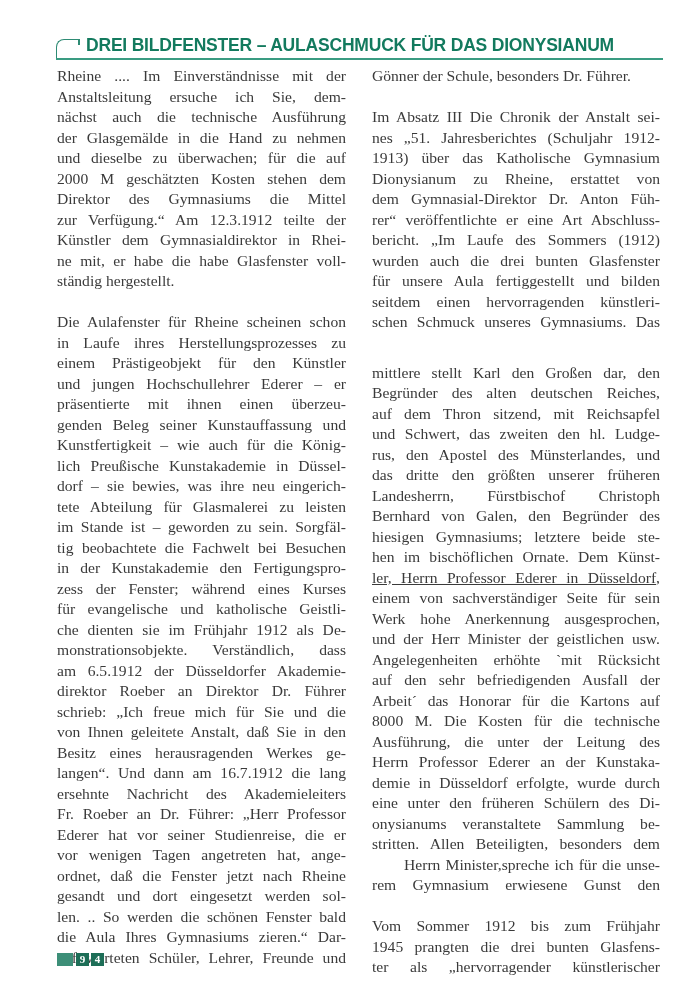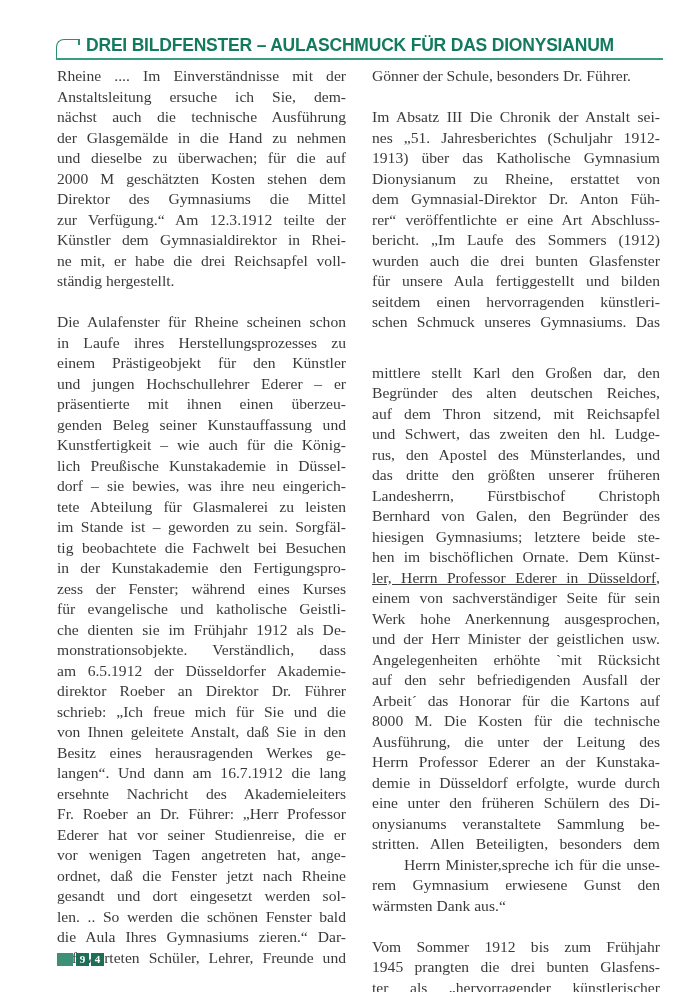--- a/index.html
+++ b/index.html
@@ -124,21 +124,21 @@
     <div class="paragraph">
       <span class="line" style="display: block;"><span style="white-space: nowrap; word-spacing: 0px;">Rheine .... Im Einverständnisse mit der</span></span>
       <span class="line" style="display: block;"><span style="white-space: nowrap; word-spacing: 0px;">Anstaltsleitung ersuche ich Sie, dem-</span></span>
       <span class="line" style="display: block;"><span style="white-space: nowrap; word-spacing: 0px;">nächst auch die technische Ausführung</span></span>
       <span class="line" style="display: block;"><span style="white-space: nowrap; word-spacing: 0px;">der Glasgemälde in die Hand zu nehmen</span></span>
       <span class="line" style="display: block;"><span style="white-space: nowrap; word-spacing: 0px;">und dieselbe zu überwachen; für die auf</span></span>
       <span class="line" style="display: block;"><span style="white-space: nowrap; word-spacing: 0px;">2000 M geschätzten Kosten stehen dem</span></span>
       <span class="line" style="display: block;"><span style="white-space: nowrap; word-spacing: 0px;">Direktor des Gymnasiums die Mittel</span></span>
       <span class="line" style="display: block;"><span style="white-space: nowrap; word-spacing: 0px;">zur Verfügung.“ Am 12.3.1912 teilte der</span></span>
       <span class="line" style="display: block;"><span style="white-space: nowrap; word-spacing: 0px;">Künstler dem Gymnasialdirektor in Rhei-</span></span>
-      <span class="line" style="display: block;"><span style="white-space: nowrap; word-spacing: 0px;">ne mit, er habe die drei Reichsapfel voll-</span></span>
+      <span class="line" style="display: block;"><span style="white-space: nowrap; word-spacing: 0px;">ne mit, er habe die habe Glasfenster voll-</span></span>
       <span class="line last">ständig hergestellt.</span>
     </div>
     <span class="line blank"></span>
     <div class="paragraph">
       <span class="line" style="display: block;"><span style="white-space: nowrap; word-spacing: 0px;">Die Aulafenster für Rheine scheinen schon</span></span>
       <span class="line" style="display: block;"><span style="white-space: nowrap; word-spacing: 0px;">in Laufe ihres Herstellungsprozesses zu</span></span>
       <span class="line" style="display: block;"><span style="white-space: nowrap; word-spacing: 0px;">einem Prästigeobjekt für den Künstler</span></span>
       <span class="line" style="display: block;"><span style="white-space: nowrap; word-spacing: 0px;">und jungen Hochschullehrer Ederer – er</span></span>
       <span class="line" style="display: block;"><span style="white-space: nowrap; word-spacing: 0px;">präsentierte mit ihnen einen überzeu-</span></span>
       <span class="line" style="display: block;"><span style="white-space: nowrap; word-spacing: 0px;">genden Beleg seiner Kunstauffassung und</span></span>
@@ -206,21 +206,20 @@
       <span class="line" style="display: block;"><span style="white-space: nowrap; word-spacing: 0px;">Arbeit´ das Honorar für die Kartons auf</span></span>
       <span class="line" style="display: block;"><span style="white-space: nowrap; word-spacing: 0px;">8000 M. Die Kosten für die technische</span></span>
       <span class="line" style="display: block;"><span style="white-space: nowrap; word-spacing: 0px;">Ausführung, die unter der Leitung des</span></span>
       <span class="line" style="display: block;"><span style="white-space: nowrap; word-spacing: 0px;">Herrn Professor Ederer an der Kunstaka-</span></span>
       <span class="line" style="display: block;"><span style="white-space: nowrap; word-spacing: 0px;">demie in Düsseldorf erfolgte, wurde durch</span></span>
       <span class="line" style="display: block;"><span style="white-space: nowrap; word-spacing: 0px;">eine unter den früheren Schülern des Di-</span></span>
       <span class="line" style="display: block;"><span style="white-space: nowrap; word-spacing: 0px;">onysianums veranstaltete Sammlung be-</span></span>
       <span class="line" style="display: block;"><span style="white-space: nowrap; word-spacing: 0px;">stritten. Allen Beteiligten, besonders dem</span></span>
       <span class="line" style="display: block;"><span style="white-space: nowrap; word-spacing: 0px; margin-left: 32px;">Herrn Minister,spreche ich für die unse-</span></span>
       <span class="line" style="display: block;"><span style="white-space: nowrap; word-spacing: 0px;">rem Gymnasium erwiesene Gunst den</span></span>
-      <span class="line last">wärmsten Dank aus.“</span>
     </div>
     <span class="line blank"></span>
     <div class="paragraph">
       <span class="line" style="display: block;"><span style="white-space: nowrap; word-spacing: 0px;">Vom Sommer 1912 bis zum Frühjahr</span></span>
       <span class="line" style="display: block;"><span style="white-space: nowrap; word-spacing: 0px;">1945 prangten die drei bunten Glasfens-</span></span>
       <span class="line" style="display: block;"><span style="white-space: nowrap; word-spacing: 0px;">ter als „hervorragender künstlerischer</span></span>
     </div>
   </div>
 
 <div class="pagenum">

